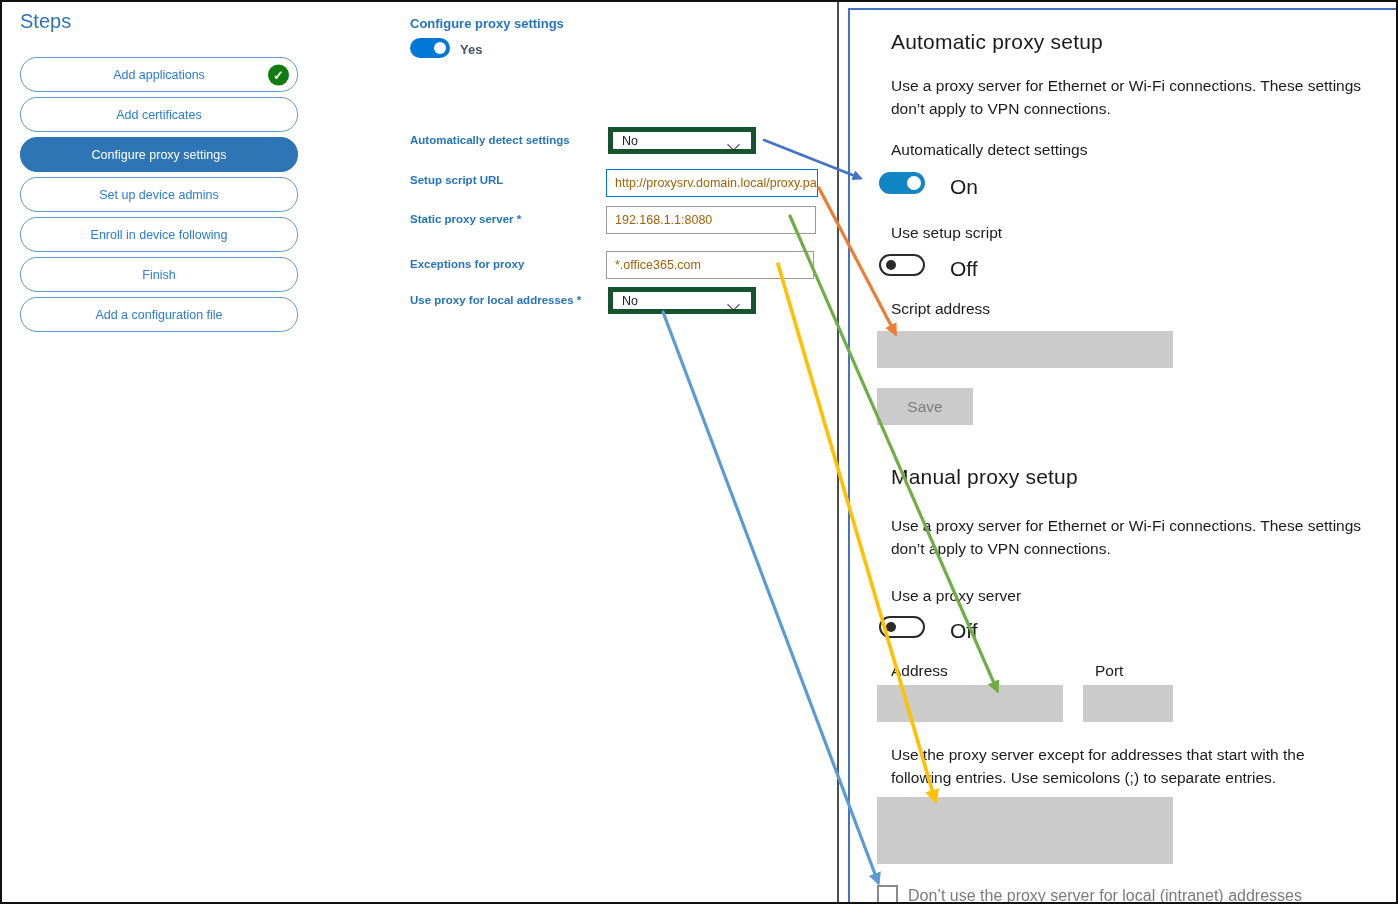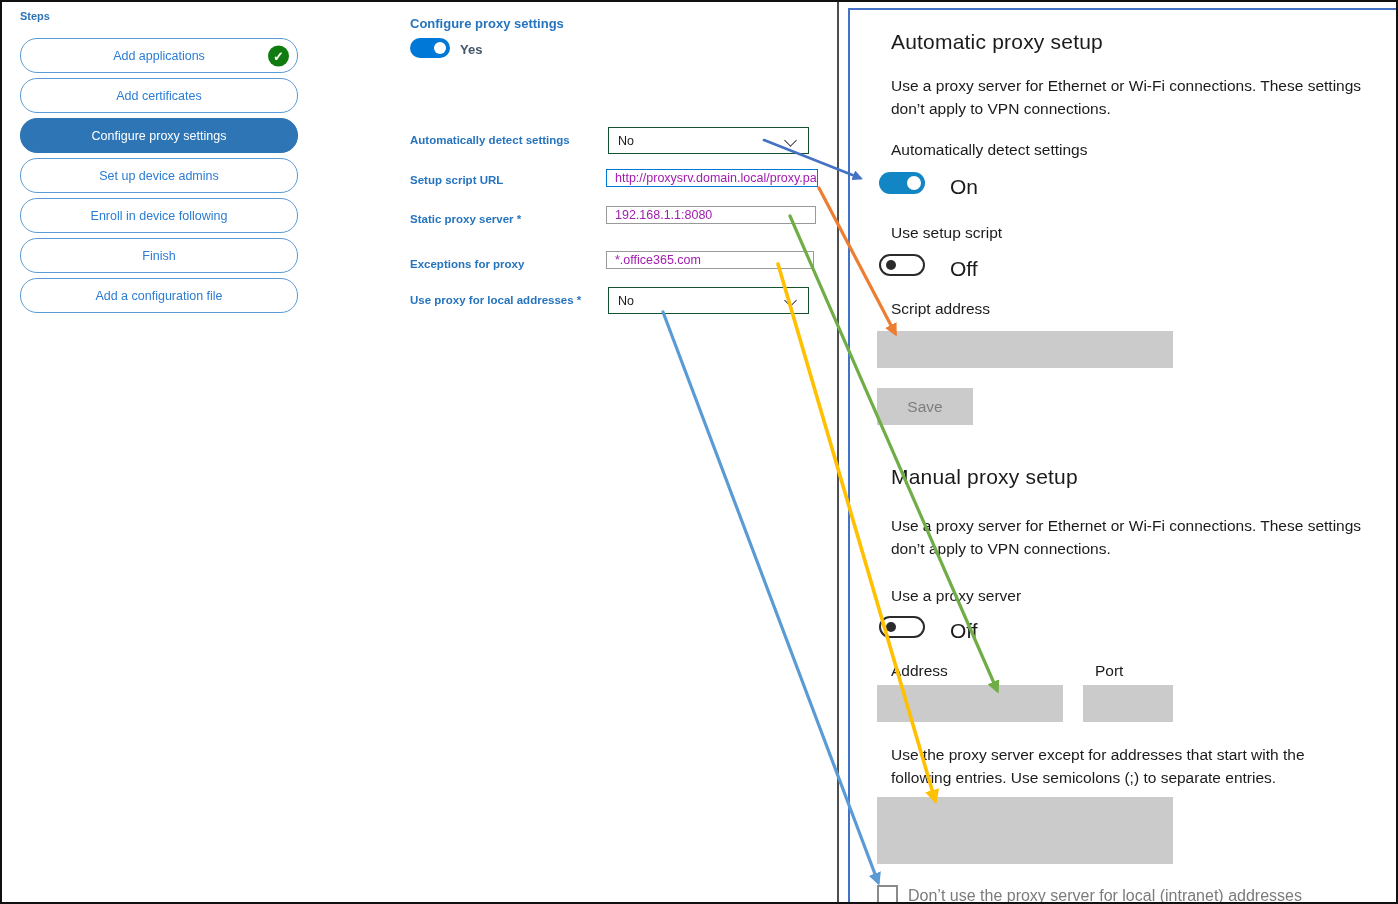--- a/index.html
+++ b/index.html
@@ -5,21 +5,21 @@
   * { margin:0; padding:0; box-sizing:border-box; }
   body { background:#fff; }
   .screen {
     position:relative; width:1398px; height:904px; overflow:hidden;
     background:#fff; font-family:"Liberation Sans", sans-serif;
   }
   .frame { position:absolute; inset:0; border:2px solid #111; pointer-events:none; z-index:50; }
 
   
   .sidebar { position:absolute; left:20px; top:10px; width:280px; }
-  .steps-title { color:#2E74B5; font-size:11px; font-weight:bold; margin-bottom:16px; }
+  .steps-title { color:#2E74B5; font-size:20px; font-weight:normal; margin-bottom:24px; }
   .step-btn {
     position:relative; width:278px; height:35px; margin-bottom:5px;
     border:1.6px solid #5B9BD5; border-radius:17px; background:#fff;
     color:#2B7CD3; font-size:12.5px; display:flex; align-items:center; justify-content:center;
     cursor:pointer;
   }
   .step-btn.active { background:#2E75B6; border-color:#2E75B6; color:#fff; }
   .check-badge {
     position:absolute; right:8px; top:50%; transform:translateY(-50%);
     width:21px; height:21px; border-radius:50%; background:#107C10;
@@ -30,29 +30,29 @@
   .form-title { position:absolute; left:410px; top:16px; color:#2674BE; font-size:13px; font-weight:bold; }
   .toggle-sm {
     position:absolute; left:410px; top:38px; width:40px; height:20px; border-radius:10px;
     background:#0078D7; cursor:pointer;
   }
   .toggle-sm .knob { position:absolute; right:4px; top:4px; width:12px; height:12px; border-radius:50%; background:#fff; }
   .toggle-sm-label { position:absolute; left:460px; top:42px; color:#44546A; font-size:13px; font-weight:bold; }
 
   .f-label { position:absolute; left:410px; color:#2674BE; font-size:11.5px; font-weight:bold; }
   .f-select {
-    position:absolute; left:608px; width:201px; height:27px; background:#fff;
-    border:1px solid #14532d; color:#1a1a1a; font-size:12.5px;
+    position:absolute; left:608px; width:148px; height:27px; background:#fff;
+    border:5px solid #14532d; color:#1a1a1a; font-size:12.5px;
     display:flex; align-items:center; padding-left:9px; cursor:pointer;
   }
   .chev { position:absolute; right:13px; top:8px; width:9px; height:9px;
     border-right:1.8px solid #333; border-bottom:1.8px solid #333; transform:rotate(45deg); }
   .f-input {
-    position:absolute; left:606px; width:212px; height:18px; background:#fff;
-    border:1px solid #999; color:#a21caf; font-size:12.5px;
+    position:absolute; left:606px; width:212px; height:28px; background:#fff;
+    border:1px solid #999; color:#a16207; font-size:12.5px;
     display:flex; align-items:center; padding-left:8px; white-space:nowrap; overflow:hidden;
   }
   .f-input.focused { border:1.6px solid #0078D7; }
 
   
   .divider { position:absolute; left:837px; top:0; width:2px; height:904px; background:#4d4d4d; }
 
   
   .win-panel {
     position:absolute; left:848px; top:8px; width:560px; height:920px;

